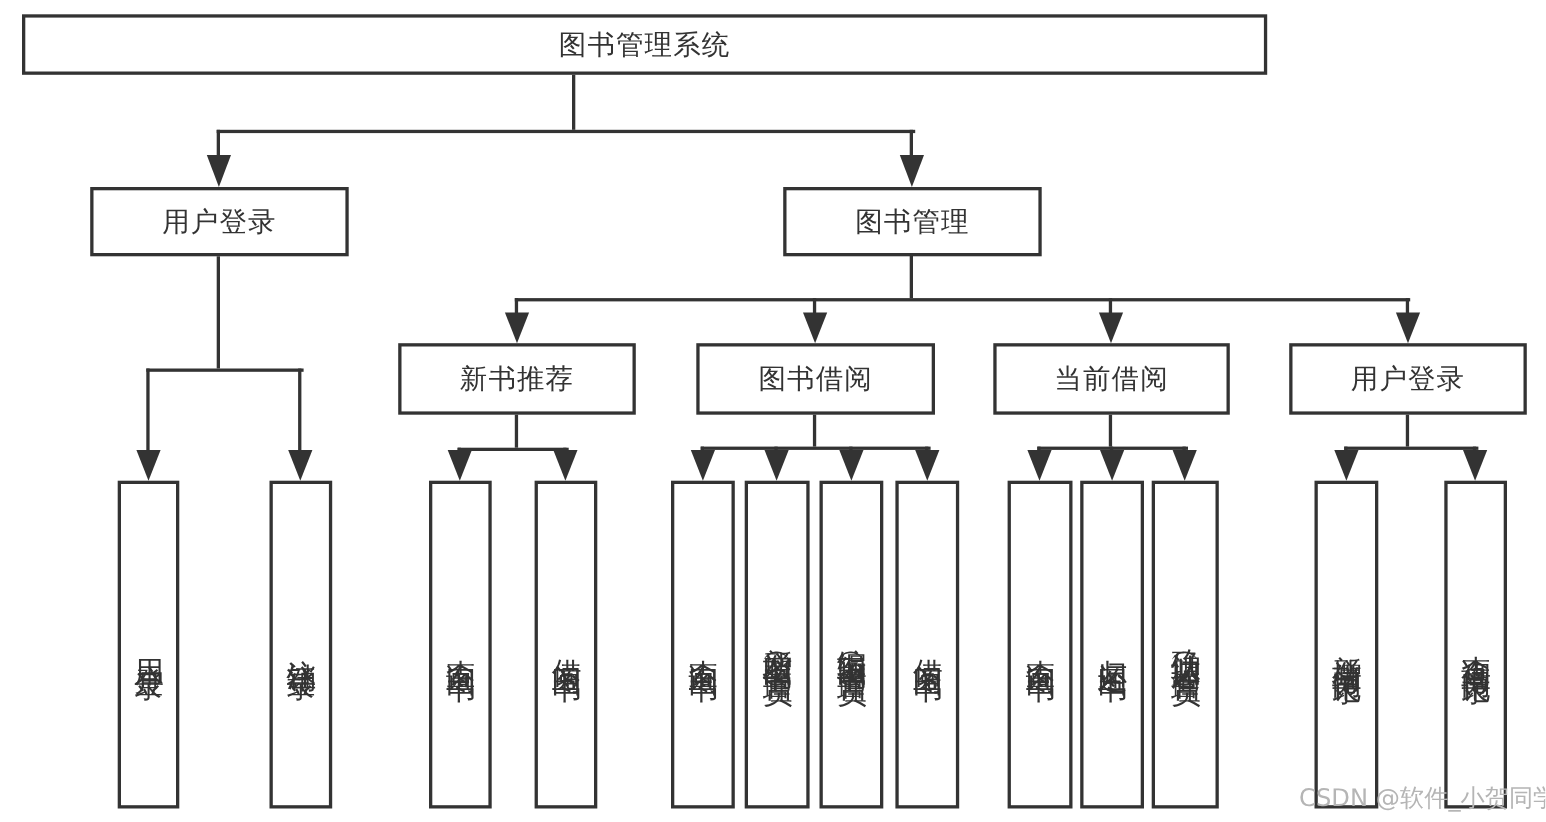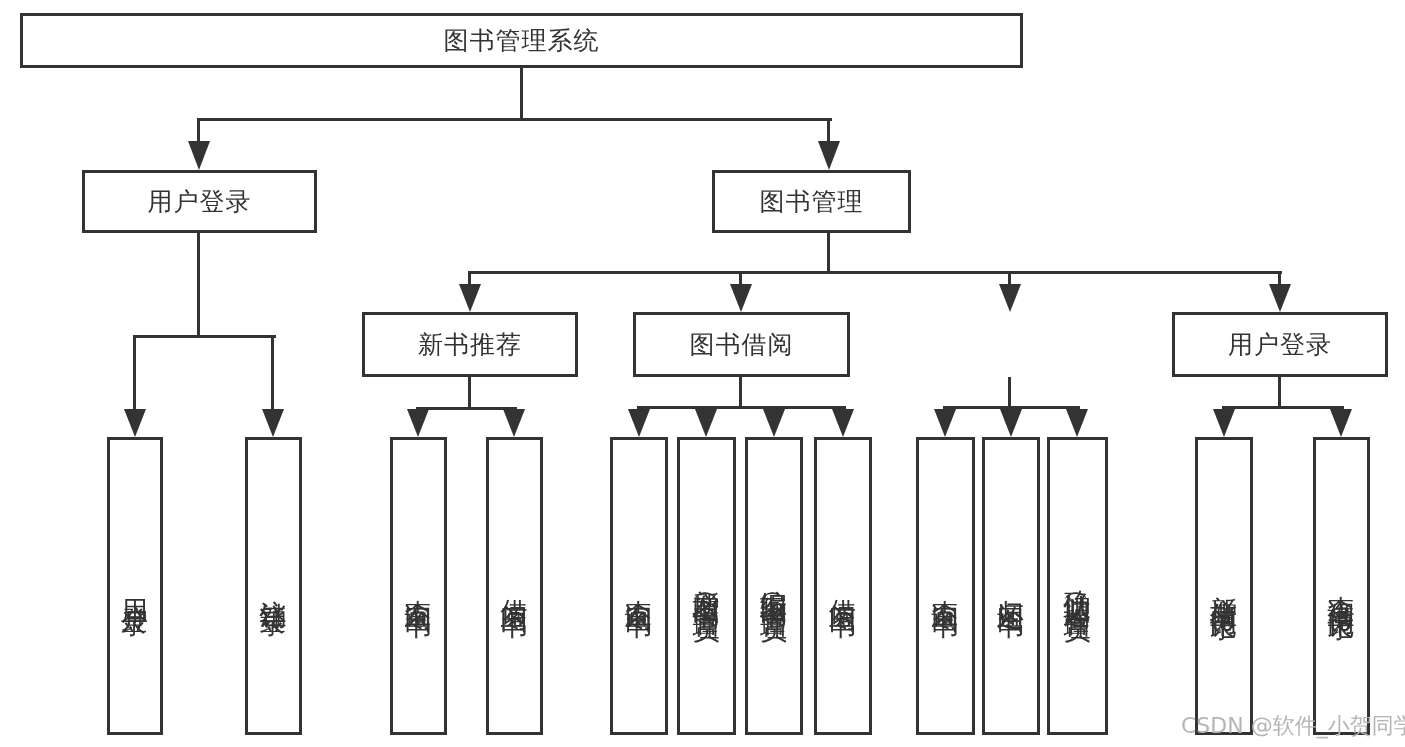--- a/index.html
+++ b/index.html
@@ -58,40 +58,43 @@
     font-size:22px;
     color:var(--watermark);
     white-space:nowrap;
   }
 </style>
 </head>
 <body>
 
 <div id="canvas">
 
-  <div class="node" style="left:20px;top:13px;width:1003px;height:55px;">
+  <div class="node" style="left:20px;top:13px;width:1132px;height:55px;">
     <span>图书管理系统</span>
   </div>
 
   <div class="node" style="left:82px;top:170px;width:235px;height:63px;">
     <span>用户登录</span>
   </div>
 
-  <div class="node" style="left:712px;top:170px;width:199px;height:63px;text-align:center;">
+  <div class="node" style="left:712px;top:170px;width:235px;height:63px;text-align:center;">
     <span>图书管理</span>
   </div>
 
   <div class="node" style="left:362px;top:312px;width:216px;height:65px;">
     <span>新书推荐</span>
   </div>
 
   <div class="node" style="left:633px;top:312px;width:217px;height:65px;">
     <span>图书借阅</span>
   </div>
 
+  <div class="node" style="left:903px;top:312px;width:215px;height:65px;">
+    <span>当前借阅</span>
+  </div>
 
   <div class="node" style="left:1172px;top:312px;width:216px;height:65px;">
     <span>用户登录</span>
   </div>
 
   <div class="leaf" style="left:107px;width:56px;">
     <span class="vtext">用户登录</span>
   </div>
   <div class="leaf" style="left:245px;width:57px;">
     <span class="vtext">注销登录</span>

